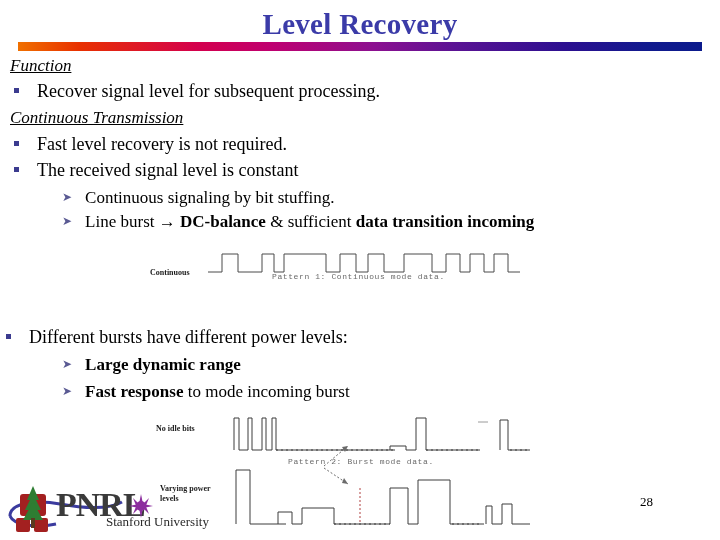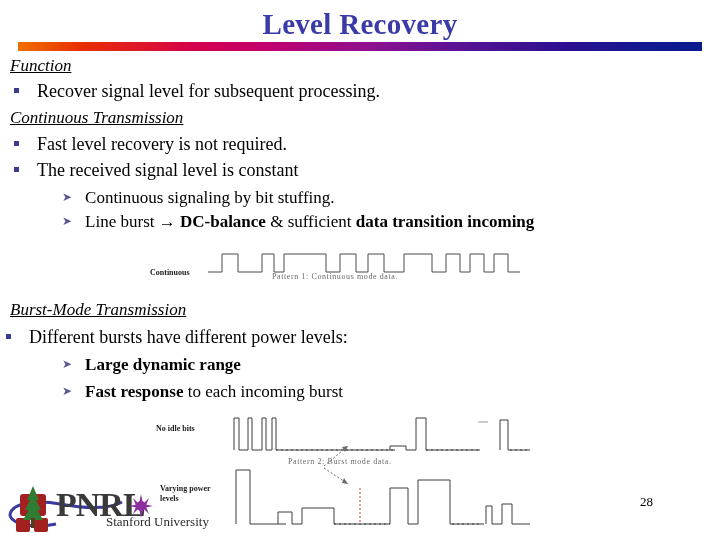--- a/index.html
+++ b/index.html
@@ -100,21 +100,21 @@
     position: absolute;
     font-family: "Liberation Serif", "DejaVu Serif", serif;
     font-weight: bold;
     font-size: 8px;
     color: #1a1a1a;
     line-height: 10px;
     white-space: nowrap;
   }
   .fig-caption {
     position: absolute;
-    font-family: Liberation Serif, serif;
+    font-family: Liberation Mono, monospace;
     font-size: 8px;
     color: #6b6b6b;
     white-space: nowrap;
     letter-spacing: 0.6px;
   }
   .wave-svg { position: absolute; }
 
   
   #logo {
     position: absolute;
@@ -181,35 +181,34 @@
   </div>
 
   <div class="fig-label" style="left:150px; top:268px;">Continuous</div>
 
   <svg class="wave-svg" style="left:208px; top:248px;" width="312" height="30" viewBox="0 0 312 30">
     <polyline fill="none" stroke="#4a4a4a" stroke-width="1" points="0,24 14,24 14,6 30,6 30,24 54,24 54,6 66,6 66,24 76,24 76,6 118,6 118,24 132,24 132,6 148,6 148,24 160,24 160,6 176,6 176,24 196,24 196,6 224,6 224,24 238,24 238,6 252,6 252,24 262,24 262,6 276,6 276,24 286,24 286,6 300,6 300,24 312,24"></polyline>
   </svg>
 
   <div class="fig-caption" style="left:272px; top:272px;">Pattern 1: Continuous mode data.</div>
 
-  <div class="hdr" style="left:10px; top:300px;">Burst-Mode Transmission</div>
 
   <div class="bullet-row" style="left:6px; top:327px;text-align:right;">
     <span class="b1-mark"></span>
     <span class="b1-text">Different bursts have different power levels:</span>
   </div>
 
   <div class="bullet-row" style="left:62px; top:355px;">
     <span class="b2-mark">➤</span>
     <span class="b2-text bold">Large dynamic range</span>
   </div>
 
   <div class="bullet-row" style="left:62px; top:382px;">
     <span class="b2-mark">➤</span>
-    <span class="b2-text"><span class="bold">Fast response</span><span> to each incoming burst</span></span>
+    <span class="b2-text"><span class="bold">Fast response</span><span> to mode incoming burst</span></span>
   </div>
 
   <div class="fig-label" style="left:156px; top:424px;">No idle bits</div>
 
   <div class="fig-label" style="left:160px; top:484px;">
     <span>Varying power</span><br>
     <span>levels</span>
   </div>
 
   <svg class="wave-svg" style="left:230px; top:414px;" width="300" height="42" viewBox="0 0 300 42">

